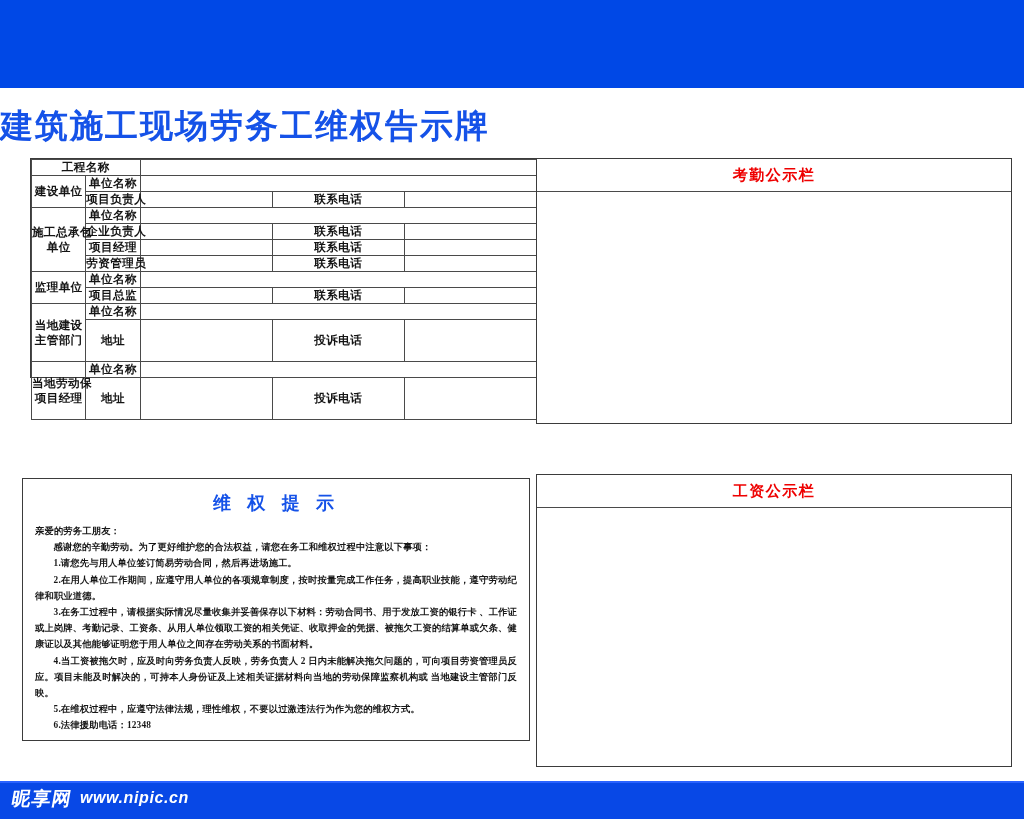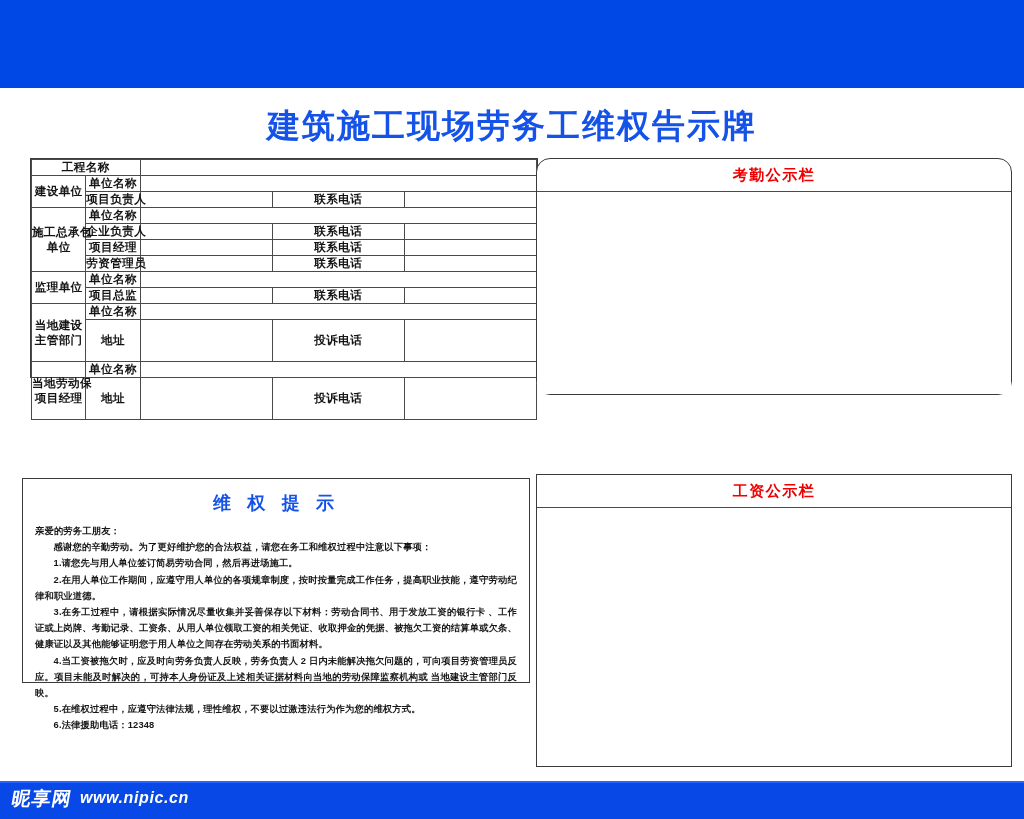--- a/index.html
+++ b/index.html
@@ -29,21 +29,21 @@
   }
   .idbadge{
     position:absolute;right:8px;top:789px;
     background:#0033c4;color:#ffffff;font-size:12.5px;
     padding:2px 9px 3px 9px;letter-spacing:.1px;
     font-family:"Liberation Sans",sans-serif;white-space:nowrap;
   }
 
   
   .title{
-    position:absolute;left:0;top:104px;width:1024px;text-align:center;
+    position:absolute;left:0;top:104px;width:1024px;text-align:left;
     color:#1552e8;font-size:33px;font-weight:bold;letter-spacing:2px;
     font-family:"DejaVu Sans","Liberation Sans",sans-serif;
   }
 
   
   .boxed{border:1.6px solid #3b3b3b;background:#ffffff;box-sizing:border-box;position:absolute;}
 
   
   .info-table{left:30px;top:158px;width:508px;height:220px;}
   table.grid{width:100%;height:100%;border-collapse:collapse;table-layout:fixed;}
@@ -51,37 +51,37 @@
     border:1px solid #4a4a4a;
     font-size:11.6px;font-weight:bold;color:#141414;
     text-align:center;vertical-align:middle;padding:0;
     font-family:"DejaVu Sans","Liberation Sans",sans-serif;
     letter-spacing:.4px;
   }
   table.grid td.val{background:#ffffff;}
   table.grid td.lbl{white-space:nowrap;}
 
   
-  .tips-box{left:22px;top:478px;width:508px;height:205px;}
+  .tips-box{left:22px;top:478px;width:508px;height:263px;}
   .tips-title{
     text-align:center;color:#1552e8;font-weight:bold;font-size:18px;
     letter-spacing:5px;margin-top:12px;
     font-family:"DejaVu Sans","Liberation Sans",sans-serif;
   }
   .tips-body{
     padding:8px 12px 0 12px;
     font-size:9.3px;line-height:16.2px;color:#171717;font-weight:bold;
-    font-family:Liberation Sans, sans-serif;
+    font-family:Liberation Serif, serif;
     text-align:justify;letter-spacing:.15px;
   }
   .tips-body p{margin:0;}
   .tips-body p.ind{text-indent:2em;}
 
   
-  .panel-attendance{left:536px;top:158px;width:476px;height:237px;border-radius:14px;}
+  .panel-attendance{left:536px;top:158px;width:476px;height:266px;}
   .panel-wage{left:536px;top:474px;width:476px;height:293px;}
   .panel-head{
     height:32px;border-bottom:1px solid #4a4a4a;
     display:flex;align-items:center;justify-content:center;
   }
   .panel-head span{
     color:#ee0000;font-size:15px;font-weight:bold;letter-spacing:1.5px;
     font-family:"DejaVu Sans","Liberation Sans",sans-serif;
   }
   .panel-body{background:#ffffff;height:calc(100% - 33px);}

